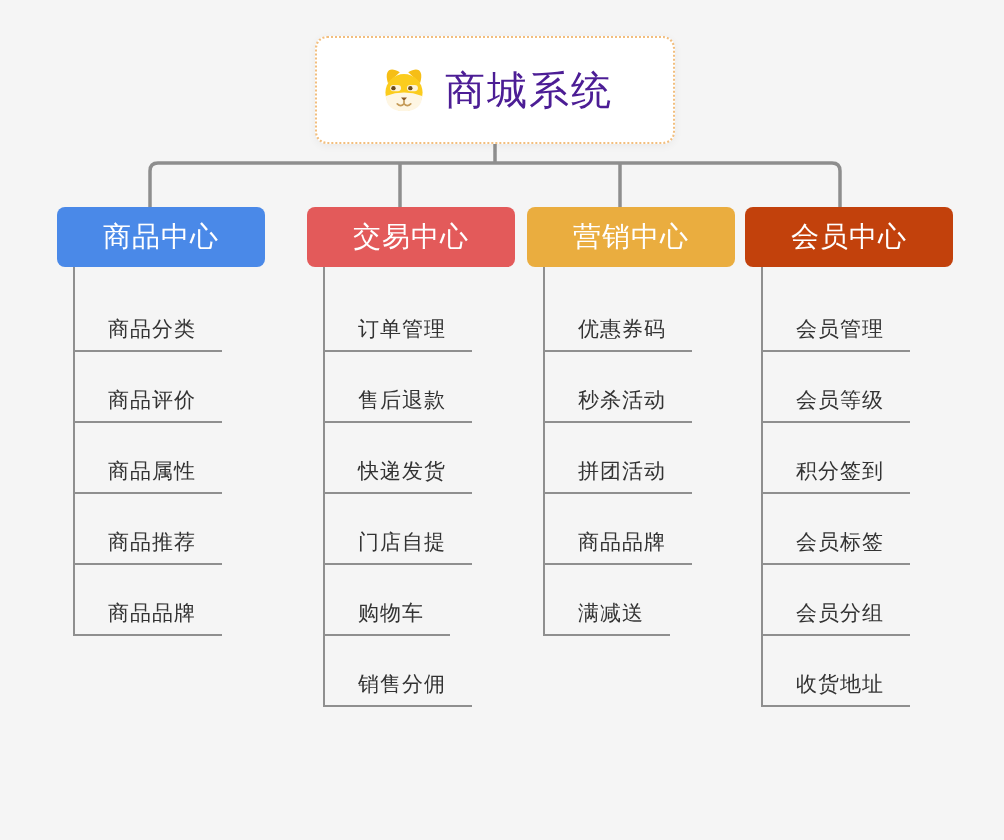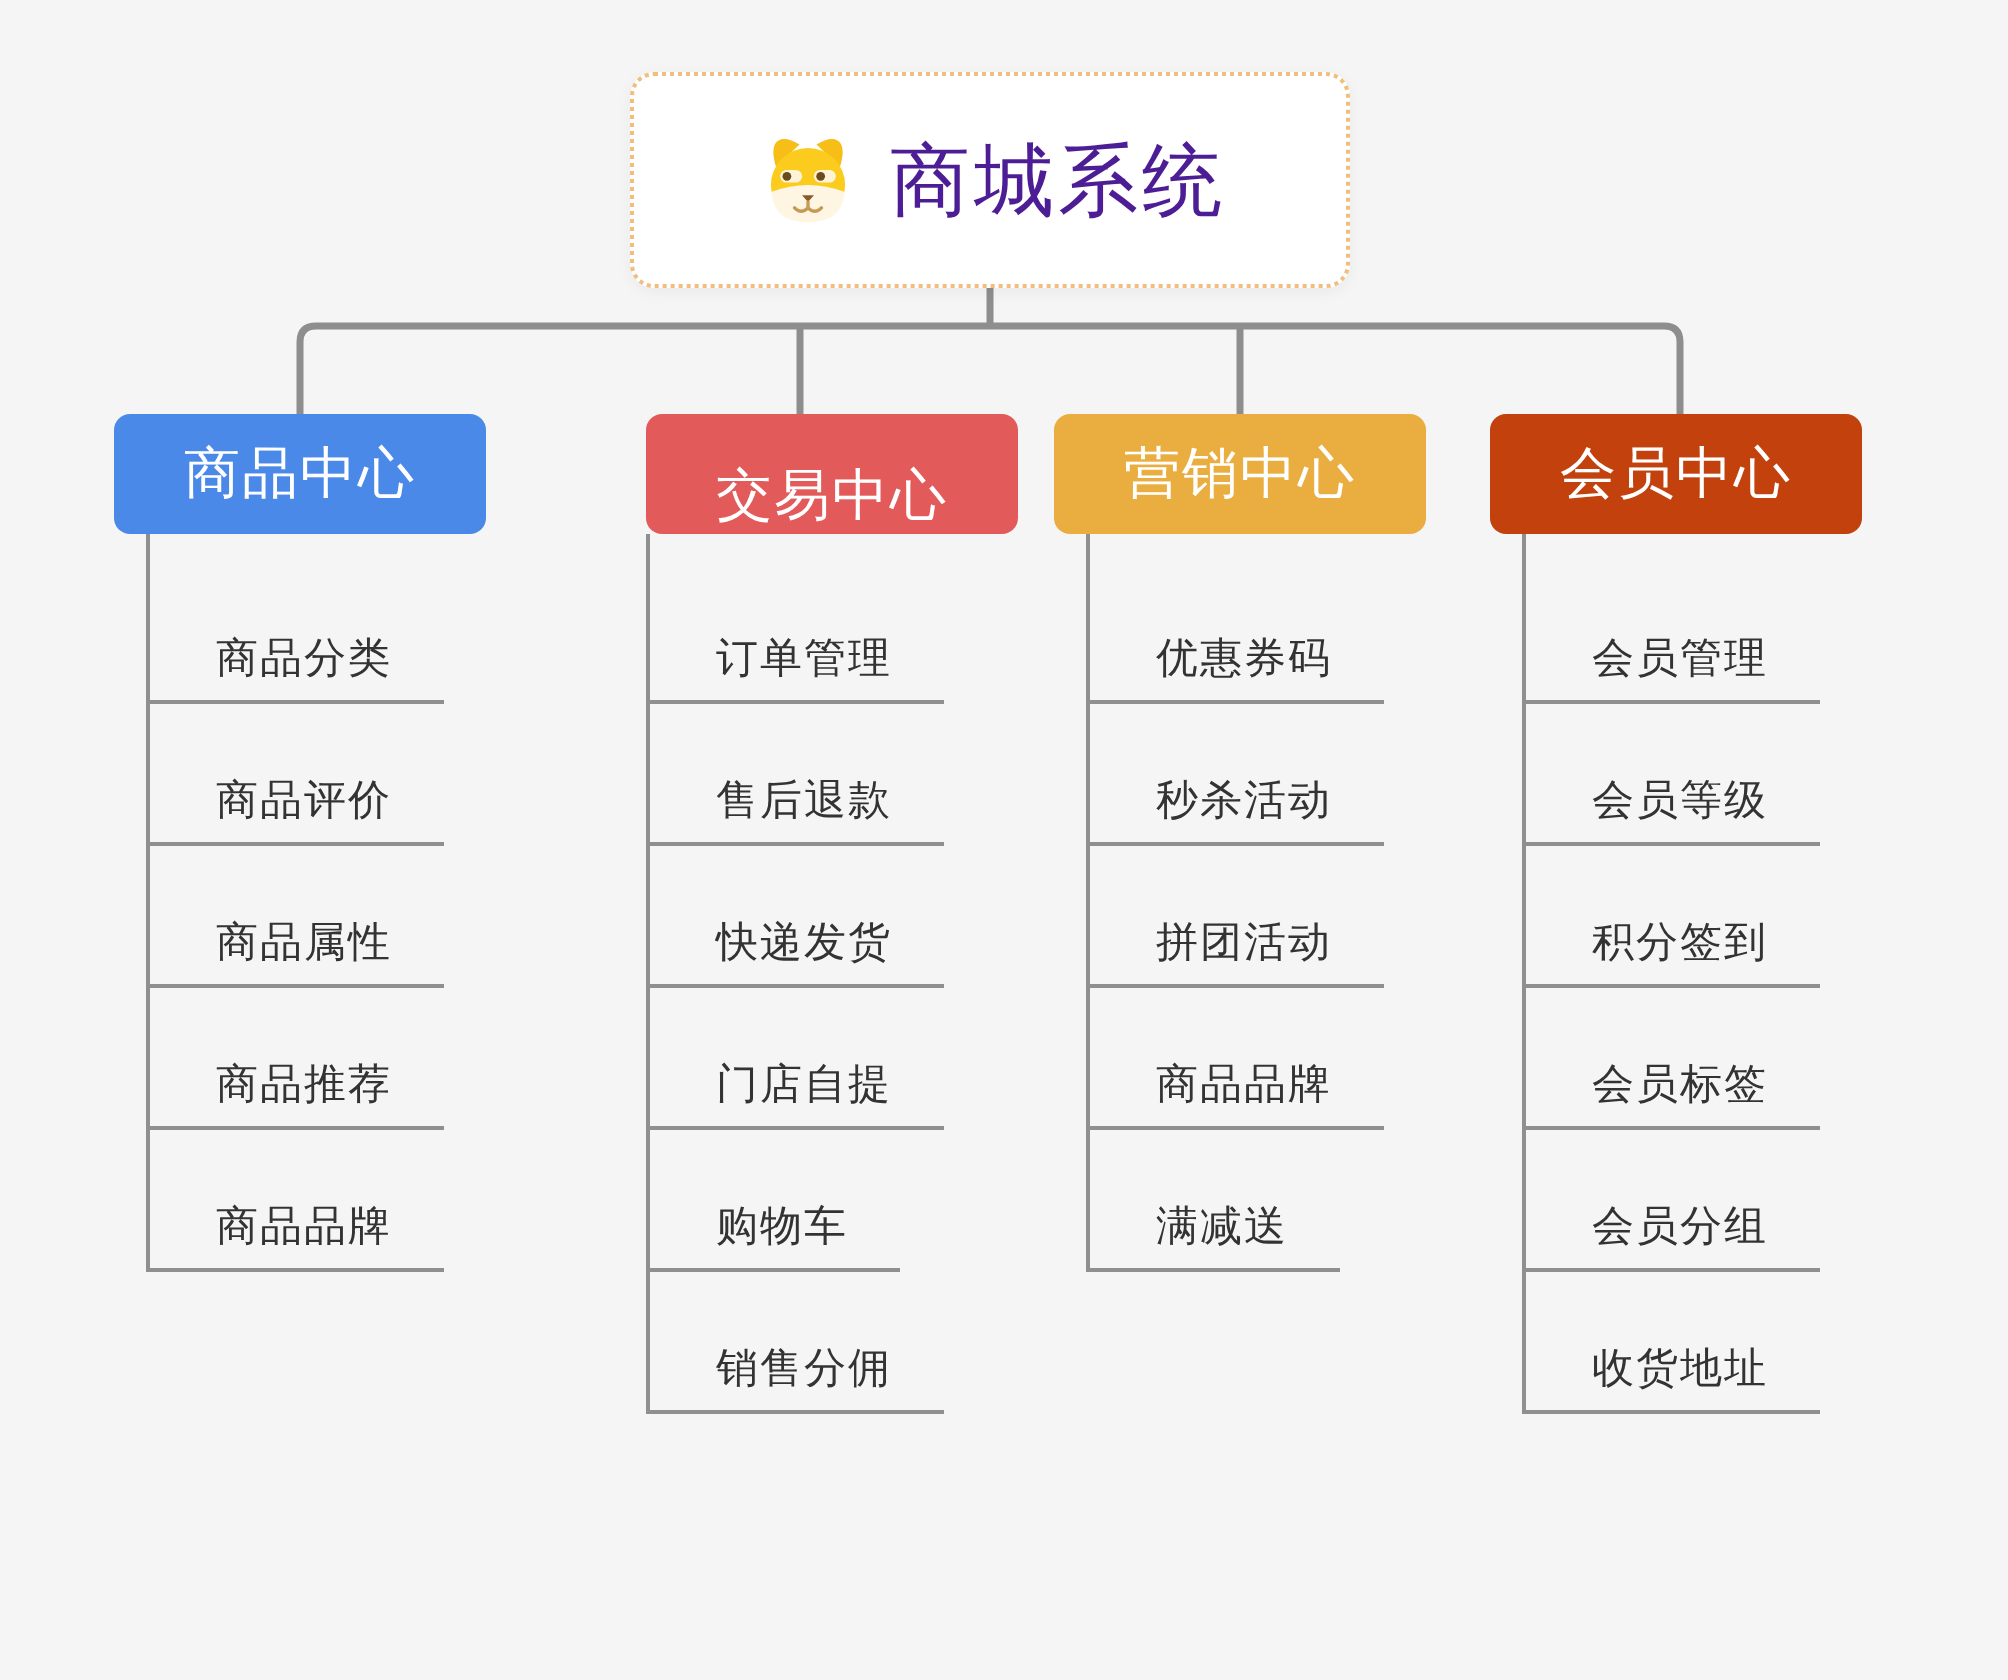--- a/index.html
+++ b/index.html
@@ -44,21 +44,21 @@
     letter-spacing: 2px;
     color: #4c1d95;
     white-space: nowrap;
   }
   .dog-icon { width: 54px; height: 54px; flex: 0 0 auto; }
 
   
   .branch-node {
     position: absolute;
     top: 207px;
-    width: 186px; height: 60px;
+    width: 208px; height: 60px;
     border-radius: 8px;
     display: flex;
     align-items: center;
     justify-content: center;
     cursor: pointer;
   }
   .branch-label {
     color: #ffffff;
     font-size: 28px;
     letter-spacing: 1px;
@@ -120,21 +120,21 @@
     <span class="branch-label">商品中心</span>
   </div>
   <div class="branch-items" style="left:73px;">
     <div class="leaf">商品分类</div>
     <div class="leaf">商品评价</div>
     <div class="leaf">商品属性</div>
     <div class="leaf">商品推荐</div>
     <div class="leaf">商品品牌</div>
   </div>
 
-  <div class="branch-node" style="left: 323px; background: rgb(227, 90, 90); align-items: flex-end;">
+  <div class="branch-node" style="left: 307px; background: rgb(227, 90, 90);">
     <span class="branch-label">交易中心</span>
   </div>
   <div class="branch-items" style="left:323px;">
     <div class="leaf">订单管理</div>
     <div class="leaf">售后退款</div>
     <div class="leaf">快递发货</div>
     <div class="leaf">门店自提</div>
     <div class="leaf">购物车</div>
     <div class="leaf">销售分佣</div>
   </div>

